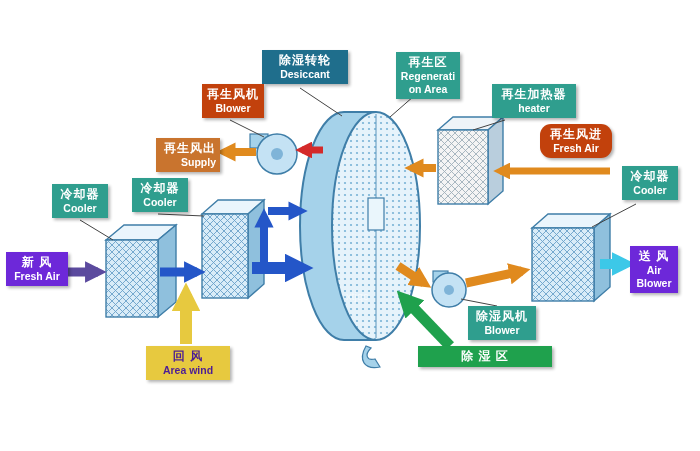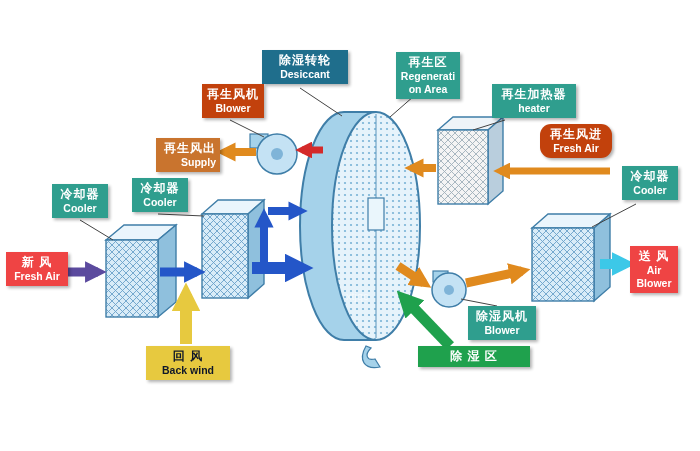--- a/index.html
+++ b/index.html
@@ -13,22 +13,22 @@
     padding:3px 4px;color:#fff;font-weight:700;line-height:1.25;
     box-shadow:2px 2px 3px rgba(0,0,0,.30);
   }
   .lbl .zh{font-size:12px;letter-spacing:1px;}
   .lbl .en{font-size:10.5px;letter-spacing:0;word-break:break-word;}
   .c-darkteal{background:#1f6e8c;}
   .c-teal{background:#2f9e8e;}
   .c-blue{background:#c2410c;}
   .c-navy{background:#c2410c;border-radius:11px;}
   .c-orangebox{background:#c9742e;}
-  .c-purple{background:#ef4444;}
-  .c-yellow{background:#e7c93f;color:#0f172a;}
+  .c-purple{background:#6d28d9;}
+  .c-yellow{background:#e7c93f;color:#4c1d95;}
   .c-green{background:#1fa14d;}
 </style>
 </head>
 <body>
 
 <div class="stage">
 
   <svg class="layer" width="700" height="451" viewBox="0 0 700 451">
     <defs>
       <pattern id="pDots" width="6" height="6" patternUnits="userSpaceOnUse">
@@ -193,25 +193,25 @@
     <div class="en">Fresh Air</div>
   </div>
 
   <div class="lbl c-purple" style="left:630px;top:246px;width:48px;">
     <div class="zh">送  风</div>
     <div class="en">Air Blower</div>
   </div>
 
   <div class="lbl c-yellow" style="left:146px;top:346px;width:84px;">
     <div class="zh">回  风</div>
-    <div class="en">Back wind</div>
+    <div class="en">Area wind</div>
   </div>
 
   <div class="lbl c-teal" style="left:468px;top:306px;width:68px;">
     <div class="zh">除湿风机</div>
     <div class="en">Blower</div>
   </div>
 
-  <div class="lbl c-green" style="left:418px;top:346px;width:112px;">
+  <div class="lbl c-green" style="left:418px;top:346px;width:134px;">
     <div class="zh">除 湿 区</div>
   </div>
 
 </div>
 
 </body></html>

